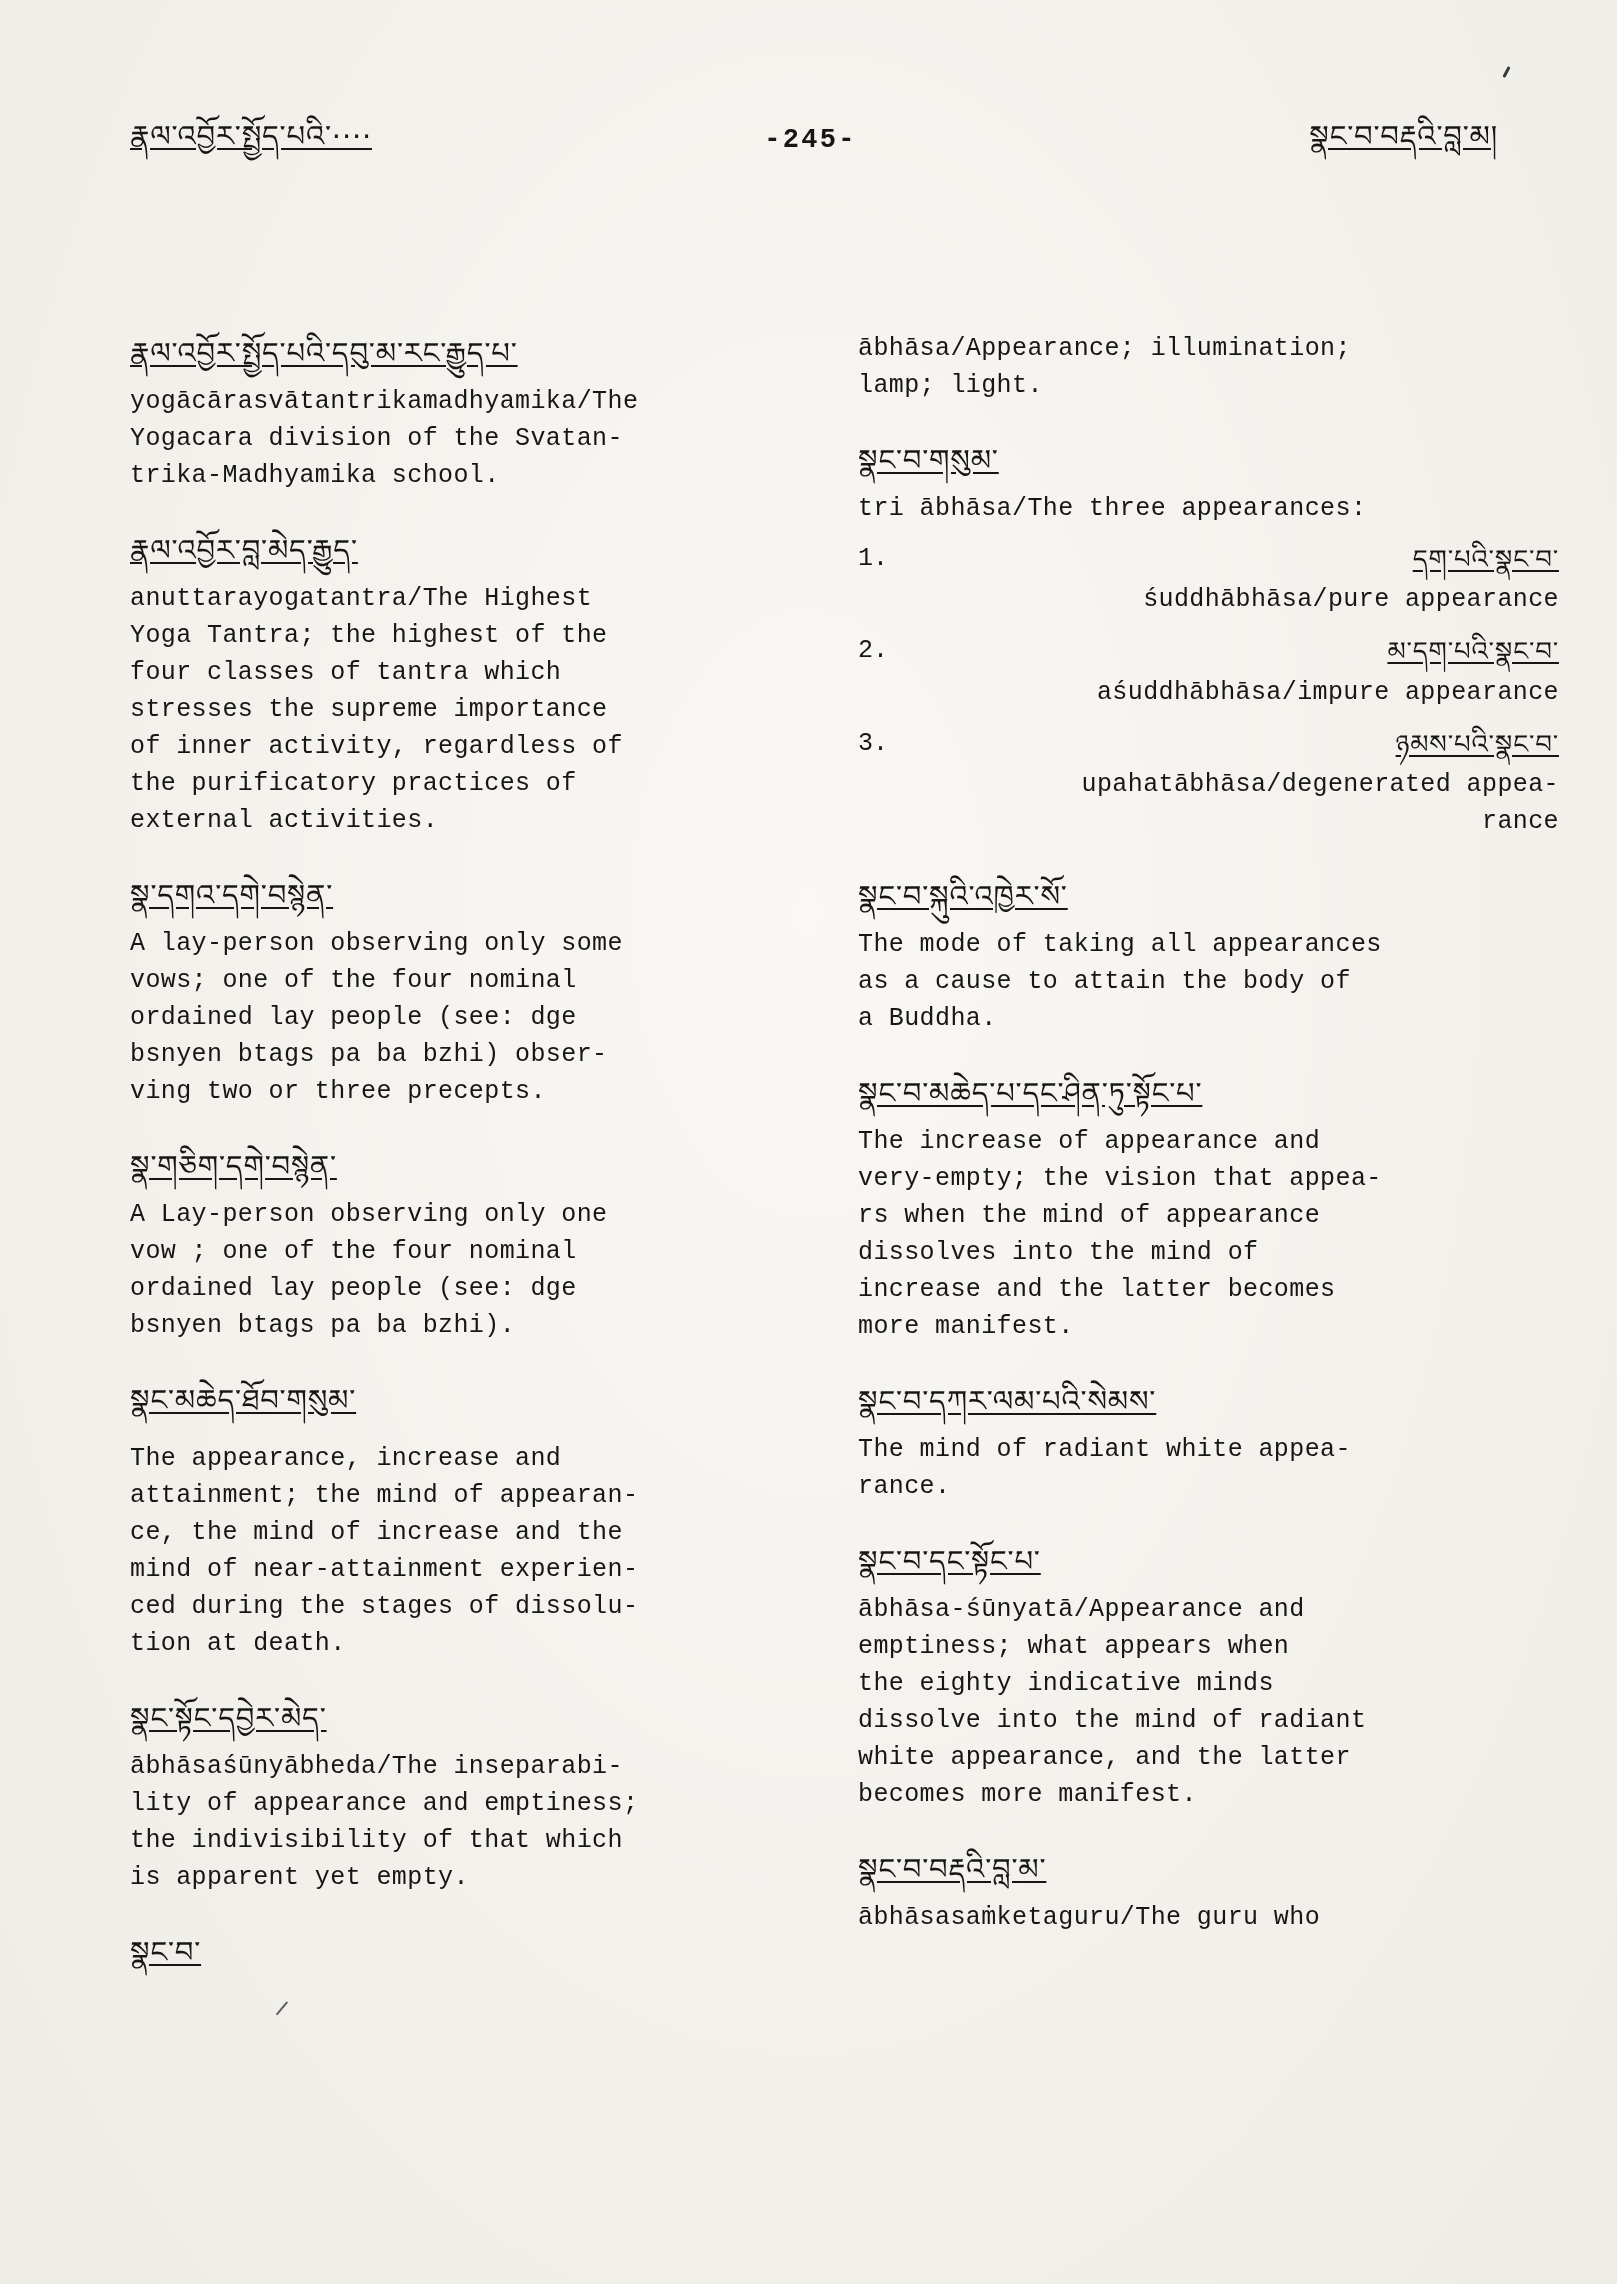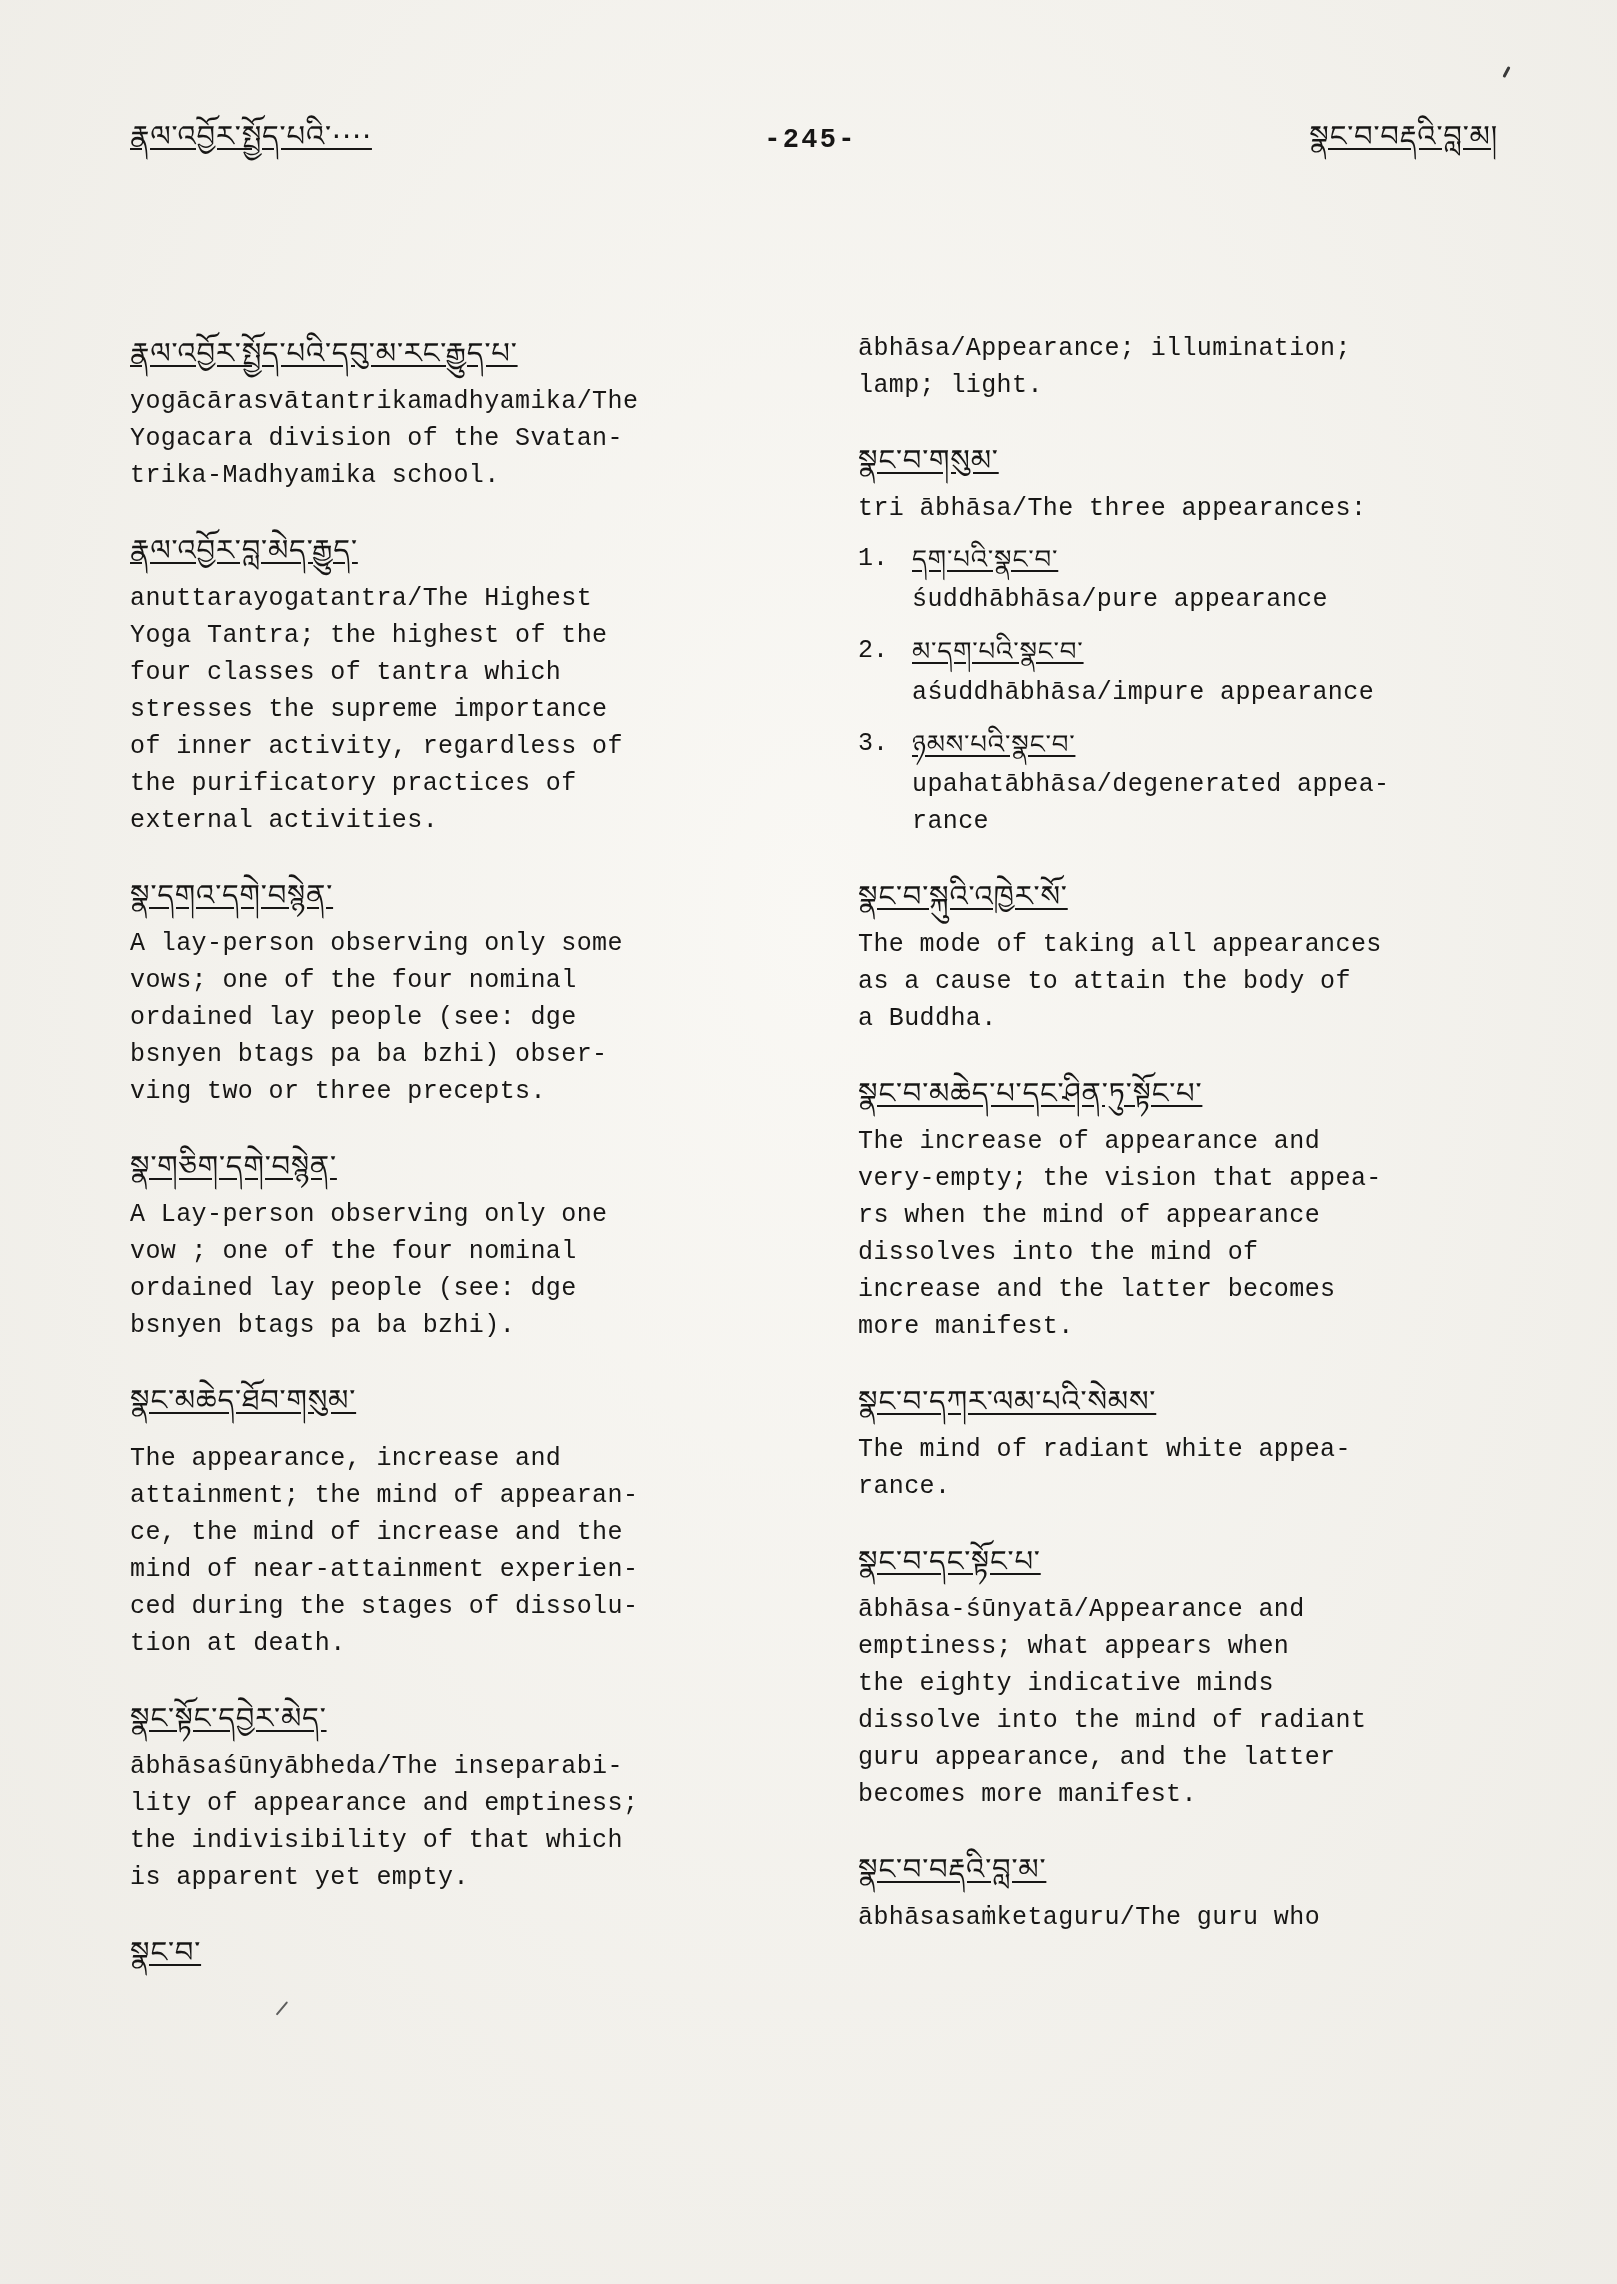--- a/index.html
+++ b/index.html
@@ -34,21 +34,21 @@
   .tib{margin-bottom:6px;min-height:47px;}
   .eng{
     font-size:25px;line-height:37px;
     white-space:pre-wrap;
     letter-spacing:0.4px;
   }
   .eng.gap{margin-top:16px;}
   .items{margin-top:10.6px;}
   .item{display:flex;margin-bottom:12px;}
   .item .num{width:54px;flex:0 0 54px;font-size:25px;line-height:42px;}
-  .item .body{flex:1;}
+  .item .body{flex:1;text-align:right;}
   .item .tib{font-size:26px;line-height:42px;margin-bottom:1.5px;min-height:42px;}
   .ink-mark{position:absolute;background:#3a3a3a;}
   .ink-top{left:1505px;top:66px;width:3px;height:12px;transform:rotate(28deg);border-radius:1.5px;}
   .ink-bottom{left:281px;top:2000px;width:2.3px;height:16.6px;transform:rotate(40deg);border-radius:1.5px;opacity:.8;}
 </style>
 </head>
 <body>
 
 <div class="page">
 
@@ -182,21 +182,21 @@
       <div class="eng">The mind of radiant white appea-
 rance.</div>
     </div>
 
     <div class="entry">
       <div class="tib">སྣང་བ་དང་སྟོང་པ་</div>
       <div class="eng">ābhāsa-śūnyatā/Appearance and
 emptiness; what appears when
 the eighty indicative minds
 dissolve into the mind of radiant
-guru appearance, and the latter
+white appearance, and the latter
 becomes more manifest.</div>
     </div>
 
     <div class="entry">
       <div class="tib">སྣང་བ་བརྡའི་བླ་མ་</div>
       <div class="eng">ābhāsasaṁketaguru/The guru who</div>
     </div>
 
   </div>
 

